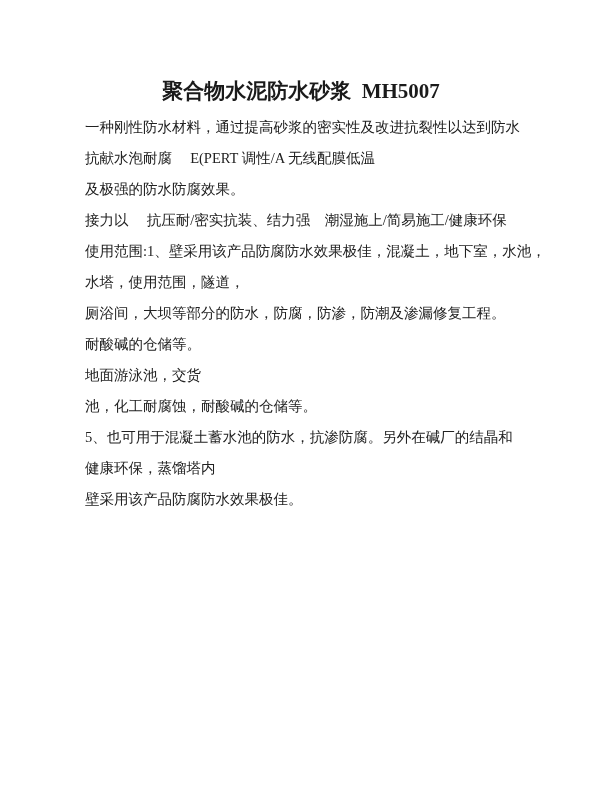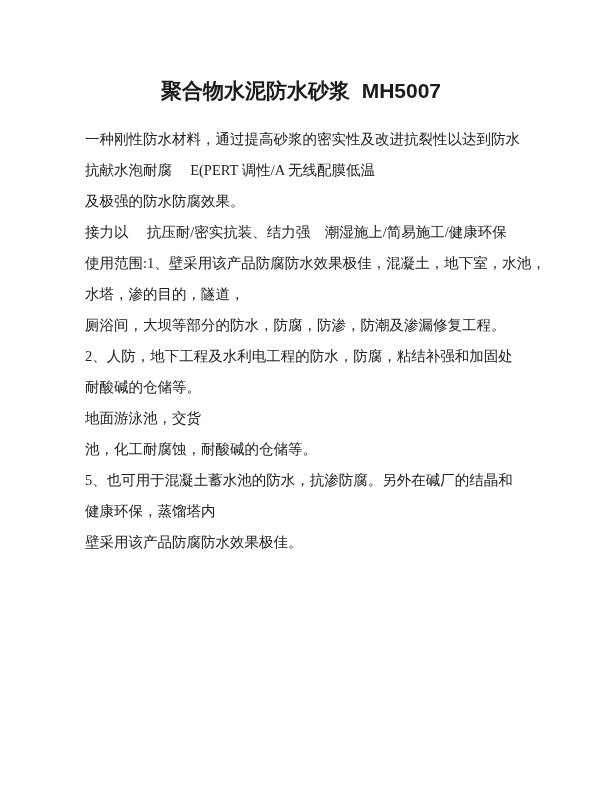--- a/index.html
+++ b/index.html
@@ -16,31 +16,31 @@
     font-family: "Liberation Serif", "DejaVu Serif", serif;
     color: #212121;
   }
   .doc {
     position: absolute;
     left: 85px;
     top: 74px;
     width: 432px;
   }
   .doc-title {
-    font-family: Liberation Sans, sans-serif;
+    font-family: Liberation Serif, serif;
     font-weight: 700;
     font-size: 21px;
     height: 34px;
     line-height: 34px;
     text-align: center;
     white-space: pre;
     color: #1a1a1a;
   }
   .body-lines {
-    margin-top: 16px;
+    margin-top: 4px;
   }
   .line {
     font-size: 14.5px;
     height: 31px;
     line-height: 31px;
     white-space: pre;
     letter-spacing: 0;
   }
 </style>
 </head>
@@ -48,23 +48,22 @@
 
 <div class="page">
   <div class="doc">
     <div class="doc-title">聚合物水泥防水砂浆  MH5007</div>
     <div class="body-lines">
       <div class="line">一种刚性防水材料，通过提高砂浆的密实性及改进抗裂性以达到防水</div>
       <div class="line">抗献水泡耐腐　 E(PERT 调性/A 无线配膜低温</div>
       <div class="line">及极强的防水防腐效果。</div>
       <div class="line">接力以　 抗压耐/密实抗装、结力强　潮湿施上/简易施工/健康环保</div>
       <div class="line">使用范围:1、壁采用该产品防腐防水效果极佳，混凝土，地下室，水池，</div>
-      <div class="line">水塔，渗的目的，隧道，</div>
+      <div class="line">水塔，使用范围，隧道，</div>
       <div class="line">厕浴间，大坝等部分的防水，防腐，防渗，防潮及渗漏修复工程。</div>
-      <div class="line">2、人防，地下工程及水利电工程的防水，防腐，粘结补强和加固处</div>
       <div class="line">耐酸碱的仓储等。</div>
       <div class="line">地面游泳池，交货</div>
       <div class="line">池，化工耐腐蚀，耐酸碱的仓储等。</div>
       <div class="line">5、也可用于混凝土蓄水池的防水，抗渗防腐。另外在碱厂的结晶和</div>
       <div class="line">健康环保，蒸馏塔内</div>
       <div class="line">壁采用该产品防腐防水效果极佳。</div>
     </div>
   </div>
 </div>
 

